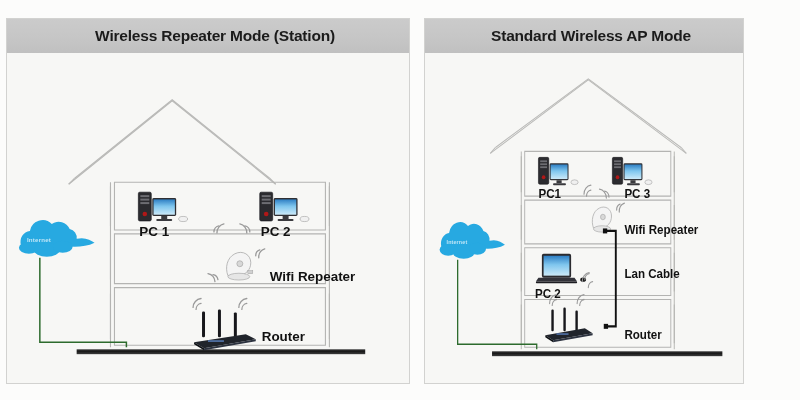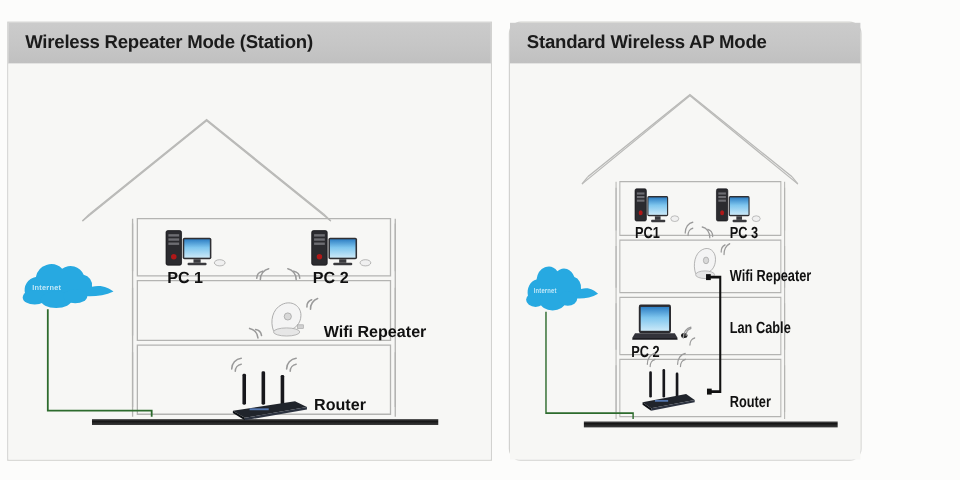--- a/index.html
+++ b/index.html
@@ -17,30 +17,31 @@
 
   
   .panel {
     position: absolute;
     top: 18px;
     height: 366px;
     background: #f6f6f4;
     border: 1px solid #d2d2d0;
   }
   #panel-left  { left: 6px;   width: 404px; }
-  #panel-right { left: 424px; width: 294px; border-radius: 10px; }
+  #panel-right { left: 424px; width: 320px; }
 
   .panel-header {
     position: absolute;
     top: 0; left: 0; right: 0;
     height: 34px;
     background: linear-gradient(180deg,#cbcbcb 0%, #c6c6c6 55%, #c0c0c0 100%);
     display: flex;
     align-items: center;
     padding-left: 14px;
+    justify-content: center;
   }
   .panel-header .title {
     font-size: 15.5px;
     font-weight: bold;
     color: #1b1b1b;
     letter-spacing: -0.2px;
     white-space: nowrap;
   }
   .panel-body {
     position: absolute;

